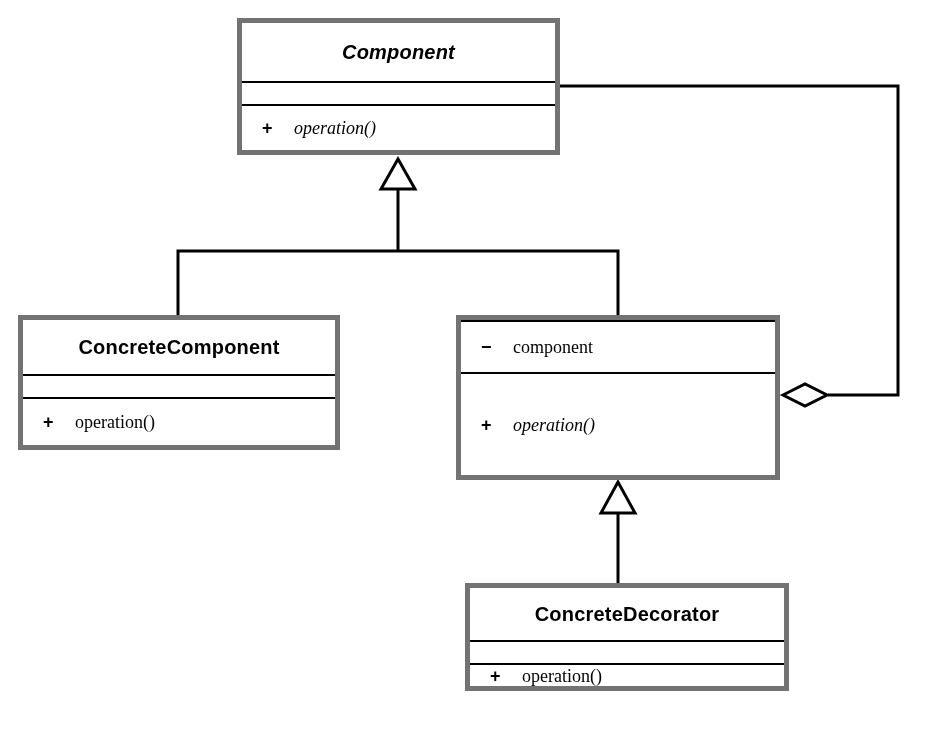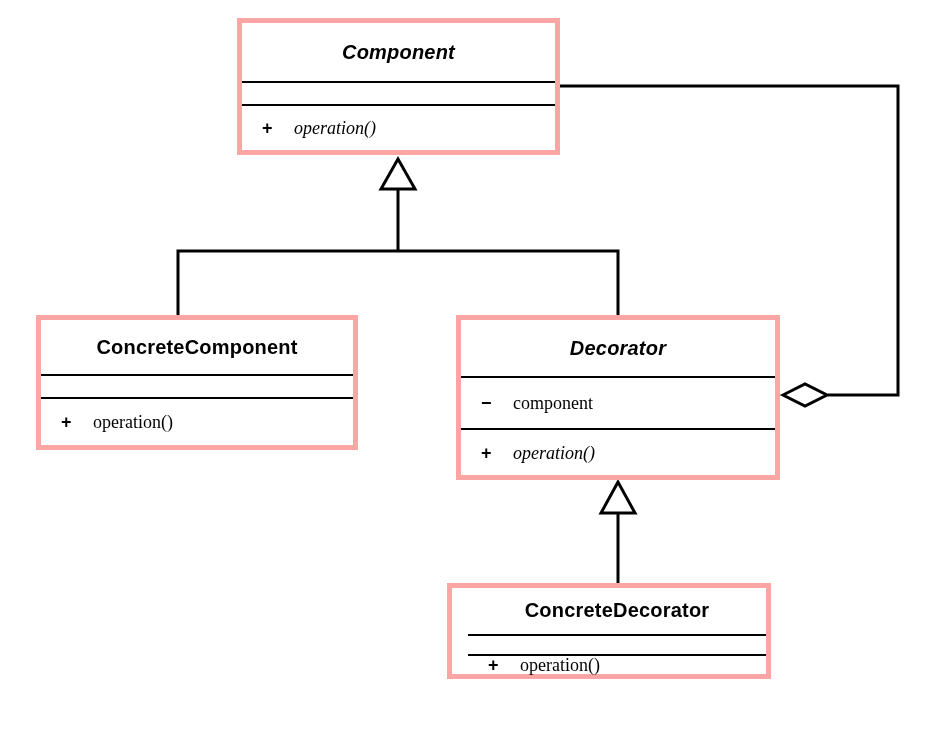--- a/index.html
+++ b/index.html
@@ -18,21 +18,21 @@
   }
   .wires {
     position: absolute;
     left: 0;
     top: 0;
   }
   .uml-class {
     position: absolute;
     box-sizing: border-box;
     background: #ffffff;
-    border: 5px solid #fca5a5;
+    border: 5px solid #737373;
     display: flex;
     flex-direction: column;
   }
   .uml-class .title {
     display: flex;
     align-items: center;
     justify-content: center;
     font-size: 20px;
     font-weight: bold;
     letter-spacing: 0.2px;
@@ -71,29 +71,29 @@
   }
   .member .mtext.italic {
     font-style: italic;
   }
 
   
   #class-component            { left: 237px; top: 18px;  width: 323px; height: 137px; }
   #class-component .title     { height: 58px; }
   #class-component .attrs     { height: 21px; }
 
-  #class-concrete-component        { left: 18px;  top: 315px; width: 322px; height: 135px; margin-left: 18px; }
+  #class-concrete-component        { left: 18px;  top: 315px; width: 322px; height: 135px; }
   #class-concrete-component .title { height: 54px; }
   #class-concrete-component .attrs { height: 21px; }
 
   #class-decorator            { left: 456px; top: 315px; width: 324px; height: 165px; }
   #class-decorator .title     { height: 56px; }
   #class-decorator .attrs     { height: 50px; }
 
-  #class-concrete-decorator        { left: 447px; top: 583px; width: 324px; height: 96px; padding-left: 16px; }
+  #class-concrete-decorator        { left: 465px; top: 583px; width: 324px; height: 108px; }
   #class-concrete-decorator .title { height: 52px; }
   #class-concrete-decorator .attrs { height: 21px; }
 </style>
 </head>
 <body>
 
 <div class="canvas">
 
   <svg class="wires" width="931" height="753" viewBox="0 0 931 753">
 
@@ -124,21 +124,20 @@
     <div class="attrs"></div>
     <div class="methods">
       <div class="member">
         <span class="sign">+</span>
         <span class="mtext">operation()</span>
       </div>
     </div>
   </div>
 
   <div class="uml-class abstract" id="class-decorator">
-    <div class="title">Decorator</div>
     <div class="attrs">
       <div class="member">
         <span class="sign">−</span>
         <span class="mtext">component</span>
       </div>
     </div>
     <div class="methods">
       <div class="member">
         <span class="sign">+</span>
         <span class="mtext italic">operation()</span>

